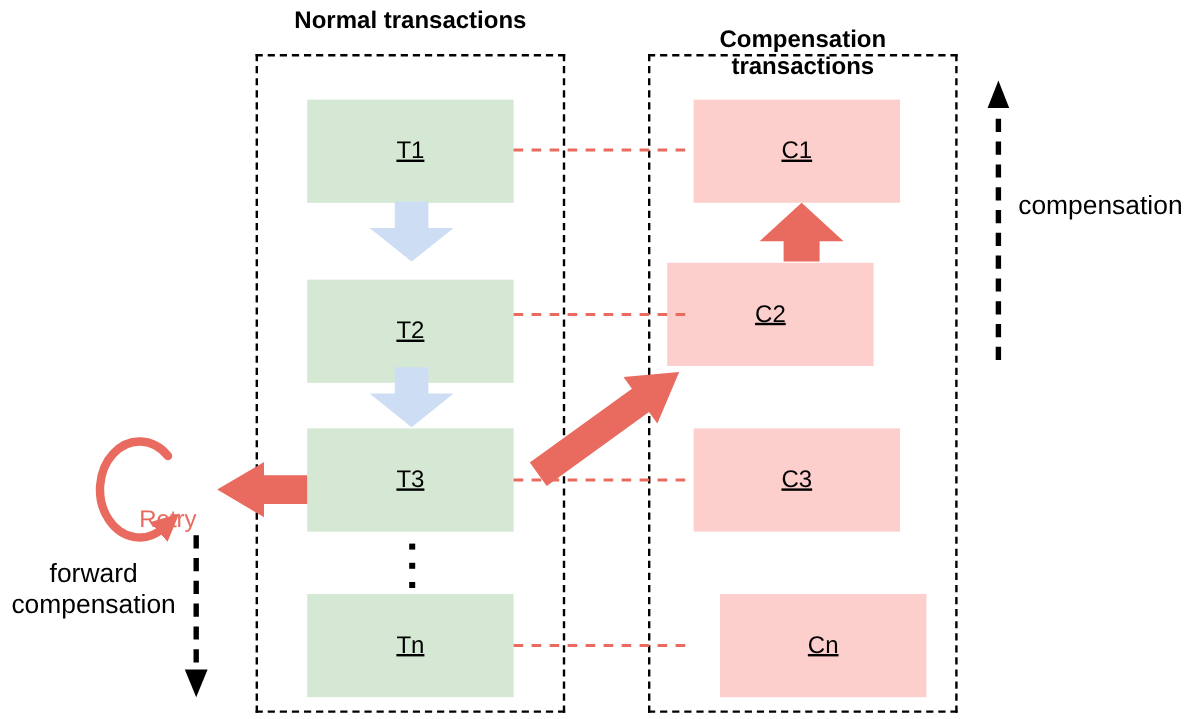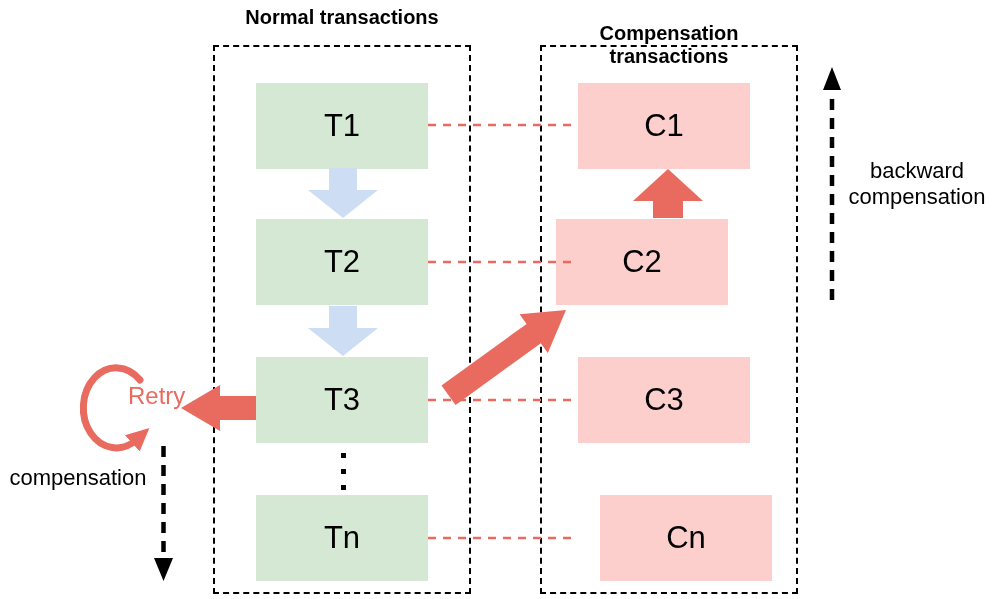--- a/index.html
+++ b/index.html
@@ -9,41 +9,41 @@
   }
   .container{position:absolute;border:2px dashed var(--ink);background:transparent;}
   #left-container{left:213px;top:45px;width:254px;height:545px;}
   #right-container{left:540px;top:45px;width:254px;height:545px;}
 
   .col-title{position:absolute;top:6px;font-weight:bold;font-size:20px;color:var(--ink);text-align:center;}
   #title-normal{left:213px;width:258px;}
   #title-compensation{left:540px;width:258px;margin-top:16px;}
 
   .box{position:absolute;width:172px;height:86px;display:flex;align-items:center;justify-content:center;
-       font-size:31px;color:var(--ink);}
+       font-size:20px;color:var(--ink);text-decoration:underline;}
   .box.green{background:var(--green);}
   .box.pink{background:var(--pink);text-align:right;}
-  .t1{left:256px;top:83px;}  .t2{left:256px;top:219px;}
+  .t1{left:256px;top:83px;}  .t2{left:256px;top:233px;}
   .t3{left:256px;top:357px;text-align:center;} .tn{left:256px;top:495px;}
   .c1{left:578px;top:83px;}  .c2{left:556px;top:219px;}
   .c3{left:578px;top:357px;} .cn{left:600px;top:495px;}
 
   #v-ellipsis{position:absolute;left:341px;top:453px;display:flex;flex-direction:column;gap:11px;}
   #v-ellipsis .dot{width:5px;height:5px;background:var(--ink);}
 
   #arrow-layer{position:absolute;left:0;top:0;pointer-events:none;}
   .conn{stroke:var(--salmon);stroke-width:2.5;stroke-dasharray:8 7;fill:none;}
   .blue-arrow{fill:var(--blue);}
   .red-arrow{fill:var(--salmon);}
   .retry-loop{stroke:var(--salmon);stroke-width:7;fill:none;stroke-linecap:round;}
   .dash-arrow{stroke:var(--ink);stroke-width:4.5;stroke-dasharray:11 8;fill:none;}
   .dash-head{fill:var(--ink);}
 
   .annotation{position:absolute;color:var(--ink);font-size:22px;text-align:center;line-height:26px;}
-  #retry-label{position:absolute;left:116px;top:382px;color:var(--salmon);font-size:24px;margin-left:12px;}
+  #retry-label{position:absolute;left:116px;top:422px;color:var(--salmon);font-size:20px;}
   #forward-label{left:0px;top:465px;width:156px;}
   #backward-label{left:840px;top:158px;width:154px;}
 </style>
 </head>
 <body>
 
 <div class="col-title" id="title-normal">Normal transactions</div>
 <div class="col-title" id="title-compensation">Compensation transactions</div>
 
 <div class="container" id="left-container"></div>
@@ -91,19 +91,19 @@
   <line class="dash-arrow" x1="163.5" y1="446" x2="163.5" y2="560"></line>
   <polygon class="dash-head" points="163.5,581 154,558 173,558"></polygon>
 
   <line class="dash-arrow" x1="832" y1="300" x2="832" y2="92"></line>
   <polygon class="dash-head" points="832,67 823,90 841,90"></polygon>
 </svg>
 
 <div id="retry-label">Retry</div>
 
 <div class="annotation" id="forward-label">
+  <div>forward</div>
   <div>compensation</div>
 </div>
 
 <div class="annotation" id="backward-label">
-  <div>backward</div>
   <div>compensation</div>
 </div>
 
 </body></html>

